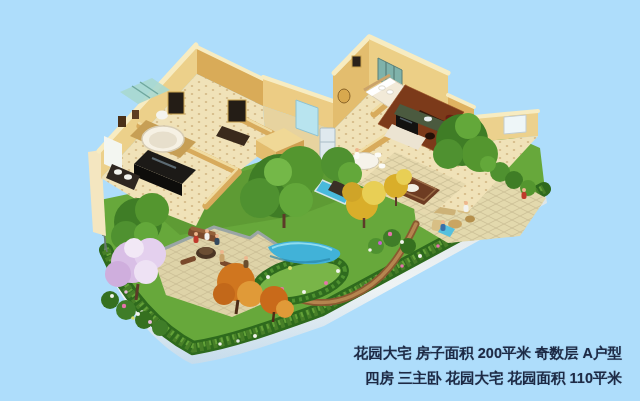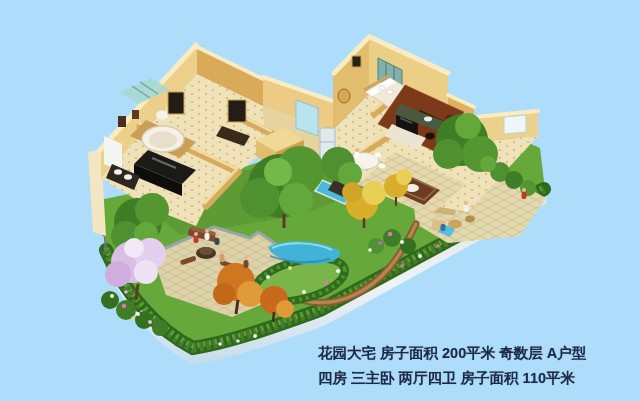--- a/index.html
+++ b/index.html
@@ -4,21 +4,21 @@
 <style>
   html,body{margin:0;padding:0;background:#9cc9ec;}
   .stage{
     position:relative;width:640px;height:401px;overflow:hidden;
     font-family:"Liberation Sans", sans-serif;
     background:#aeddfb;
   }
   .stage svg{position:absolute;left:0;top:0;display:block;}
   .caption{
     position:absolute;left:318px;top:341px;width:304px;
-    text-align:left;color:#1d2a45;font-weight:bold;
+    text-align:right;color:#1d2a45;font-weight:bold;
     font-size:14.5px;line-height:25px;letter-spacing:0px;
     text-shadow:0 0 1px rgba(29,42,69,.35);
     white-space:nowrap;
   }
   
   .wallTop{stroke:#f7ecc2;stroke-linecap:round;fill:none;}
   .iwall{stroke:#d8ab5c;stroke-width:7;stroke-linecap:round;}
   .iwallHi{stroke:#f0dca2;stroke-width:2.5;stroke-linecap:round;}
   .tileLine{stroke:#c9bd93;stroke-width:.8;}
   .hedgeMain{fill:none;stroke:#2e6a1d;stroke-width:14;stroke-linecap:round;}
@@ -419,15 +419,15 @@
         </g>
     <g>
           <circle cx="357" cy="150" r="2" fill="#eeb68d"></circle>
           <rect x="354.5" y="152" width="5" height="7" rx="2" fill="#fbfbf7"></rect>
         </g>
   </g>
 </svg>
 
 <div class="caption">
   <div>花园大宅 房子面积 200平米 奇数层 A户型</div>
-  <div>四房 三主卧 两厅四卫 房子面积 110平米</div>
+  <div>四房 三主卧 花园大宅 花园面积 110平米</div>
 </div>
 </div>
 
 </body></html>

